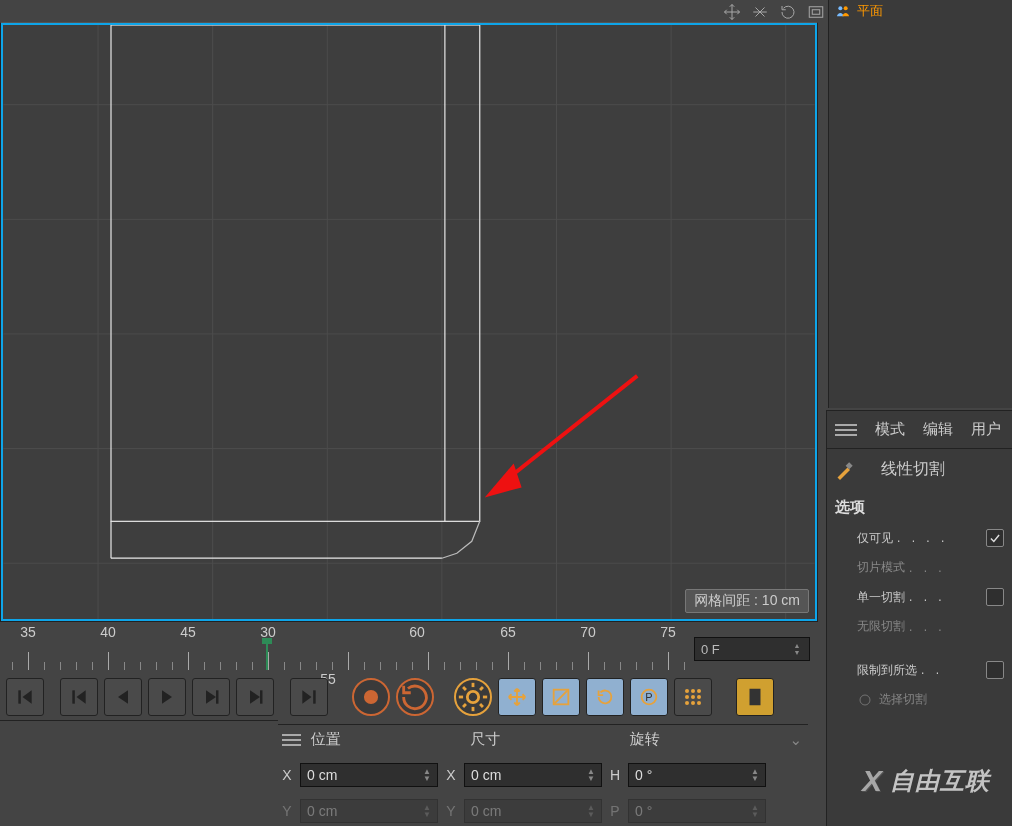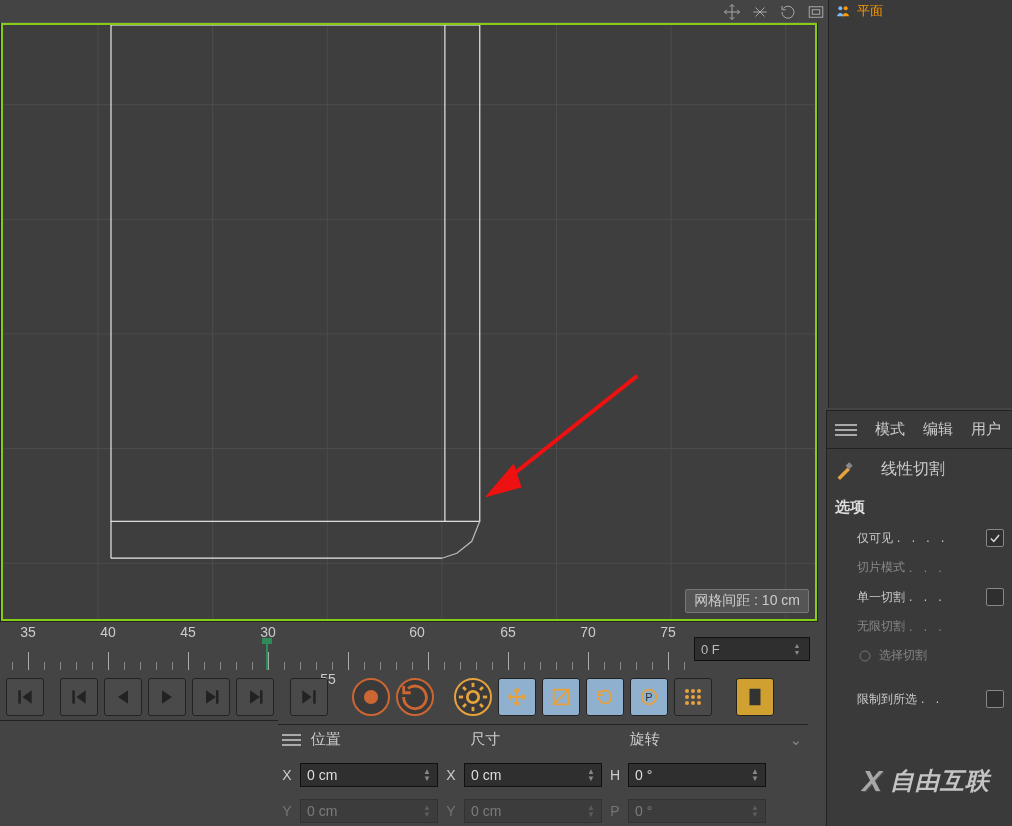--- a/index.html
+++ b/index.html
@@ -4,21 +4,21 @@
 <style>
   * { box-sizing: border-box; margin: 0; padding: 0; user-select: none; font-family: "Microsoft YaHei", Arial, sans-serif; }
   body { width: 1012px; height: 826px; background: #444; color: #ccc; overflow: hidden; position: relative; }
 
   
   .top-icons { position: absolute; top: 2px; right: 186px; display: flex; gap: 8px; }
   .top-icons .ico { width: 20px; height: 20px; display:flex; align-items:center; justify-content:center; }
   .top-icons svg { width:18px; height:18px; stroke:#aaa; fill:none; stroke-width:1.3; }
 
   
-  .viewport { position:absolute; left:0; top:22px; width:818px; height:600px; background:#84cc16; border:1px solid #222; border-top:1px solid #555; }
+  .viewport { position:absolute; left:0; top:22px; width:818px; height:600px; background:#0ea5e9; border:1px solid #222; border-top:1px solid #555; }
   .viewport-inner { position:absolute; inset:2px; background:#3e3e3e; overflow:hidden; }
   .grid-label { position:absolute; right:6px; bottom:6px; background:#555; border:1px solid #777; padding:2px 8px; font-size:14px; color:#ccc; border-radius:2px; }
 
   
   .viewport svg.draw { position:absolute; inset:0; width:100%; height:100%; }
 
   
   .ruler { position:absolute; left:0; top:624px; height:50px; width:812px; }
   .ruler .nums { position:relative; height:22px; font-size:14px; color:#ccc; }
   .ruler .tick { position:absolute; top:0; transform:translateX(-50%); }
@@ -453,29 +453,29 @@
   </div>
   <div class="opt">
     <span>单一切割</span>
     <span class="dots4">. . .</span>
     <div class="chk"></div>
   </div>
   <div class="opt dim">
     <span>无限切割</span>
     <span class="dots4">. . .</span>
   </div>
-  <div class="opt" style="opacity:.5">
-    <svg width="16" height="16">
-        <circle cx="8" cy="8" r="5" fill="none" stroke="#aaa"></circle>
-      </svg>
-    <span style="margin-left:6px">选择切割</span>
-  </div>
   <div class="opt" style="margin-top:14px">
     <span>限制到所选</span>
     <span class="dots4">. .</span>
     <div class="chk"></div>
   </div>
+  <div class="opt" style="opacity:.5">
+    <svg width="16" height="16">
+        <circle cx="8" cy="8" r="5" fill="none" stroke="#aaa"></circle>
+      </svg>
+    <span style="margin-left:6px">选择切割</span>
+  </div>
 </div>
 
 <div class="watermark">
   <span class="x">X</span>
     <span class="txt">自由互联</span>
 </div>
 
 </body></html>

